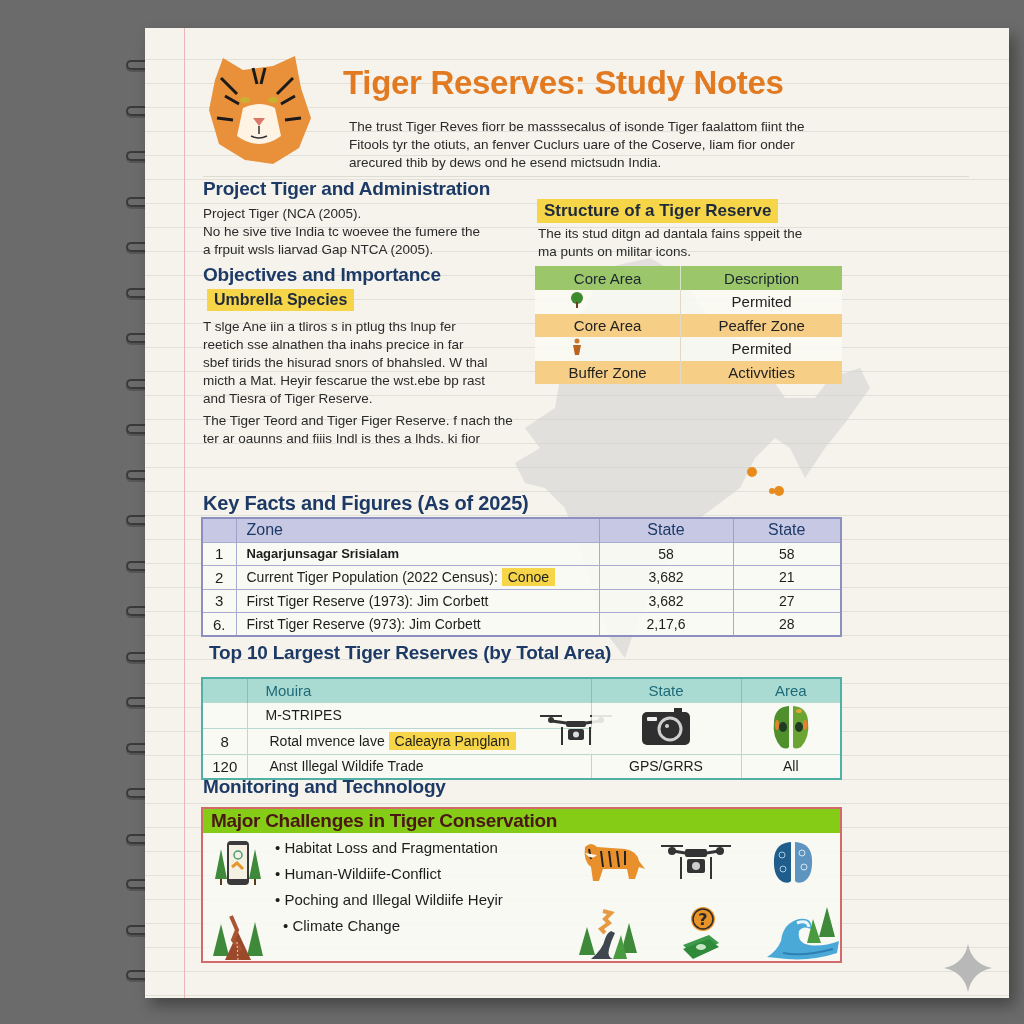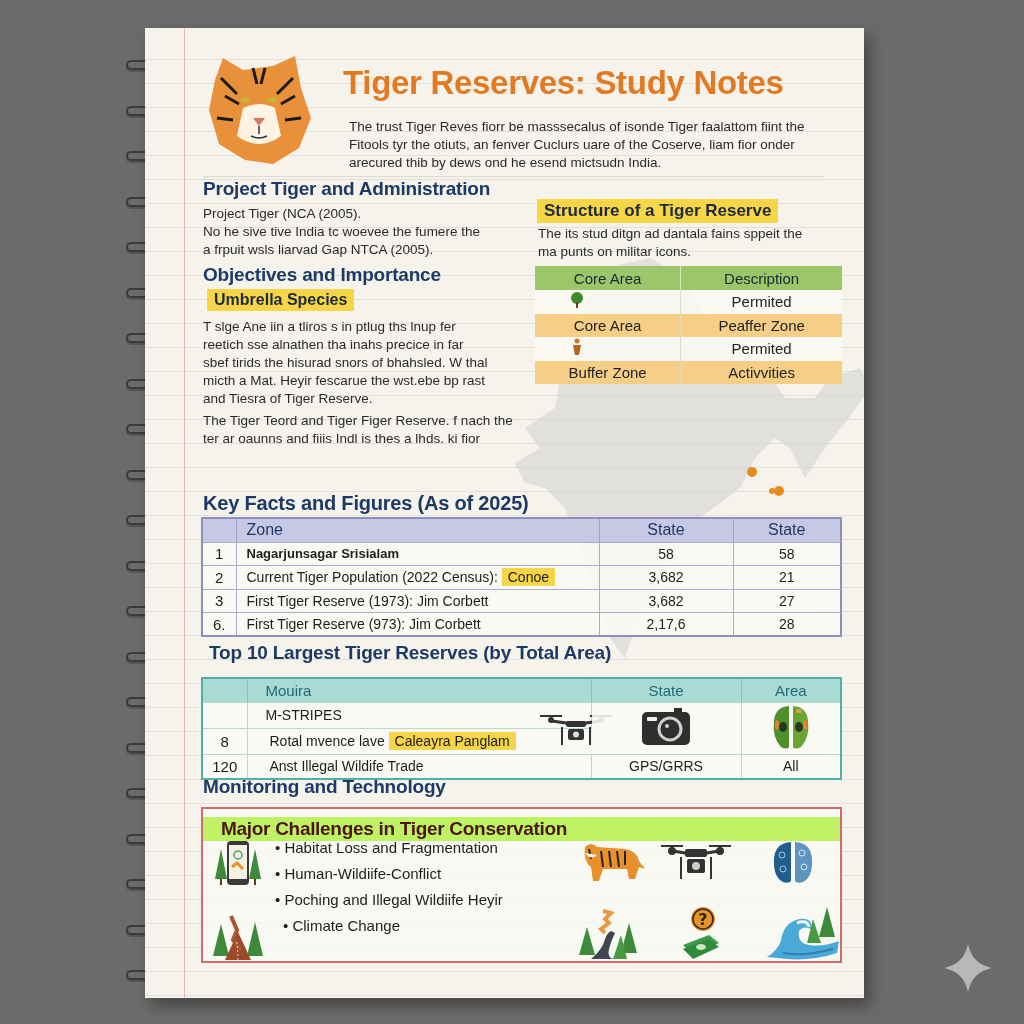--- a/index.html
+++ b/index.html
@@ -5,21 +5,21 @@
   * { box-sizing: border-box; margin: 0; padding: 0; }
   html, body { width: 1024px; height: 1024px; overflow: hidden; }
   body {
     background: #6b6b6b;
     font-family: "Liberation Sans", sans-serif;
     position: relative;
   }
   .page {
     position: absolute;
     left: 145px; top: 28px;
-    width: 719px; height: 970px;
+    width: 864px; height: 970px;
     background: #f5f3ec;
     box-shadow: 6px 8px 14px rgba(0,0,0,0.35);
     overflow: hidden;
     text-decoration: underline;
   }
   
   .page::before {
     content: "";
     position: absolute; inset: 0;
     background-image: repeating-linear-gradient(to bottom, transparent 0, transparent 23px, rgba(190,190,180,0.35) 23px, rgba(190,190,180,0.35) 24px);
@@ -162,24 +162,24 @@
   .t-state { width: 150px; text-align: center !important; }
   .t-area { width: 100px; text-align: center !important; }
   
   .chal-box {
     position: absolute; left: 56px; top: 779px;
     width: 641px; height: 156px;
     border: 2px solid #d36969;
     background: rgba(250,250,246,0.8);
   }
   .chal-head {
-    background: #bef264;
-    height: 24px; padding-left: 18px;
+    background: #84cc16;
+    height: 24px; padding-left: 8px;
     font-size: 19px; font-weight: bold; color: #4a1616;
-    line-height: 24px; letter-spacing: -0.3px; margin-top: 8px;
+    line-height: 24px; letter-spacing: -0.3px;
   }
   .chal-list {
     position: absolute; left: 72px; top: 28px;
     list-style: none;
     font-size: 15px; color: #1d1d1d;
   }
   .chal-list li { height: 26px; line-height: 22px; }
   .chal-list li::before { content: "• "; }
   .chal-list li.indent { padding-left: 8px; }
   .icon { position: absolute; }

